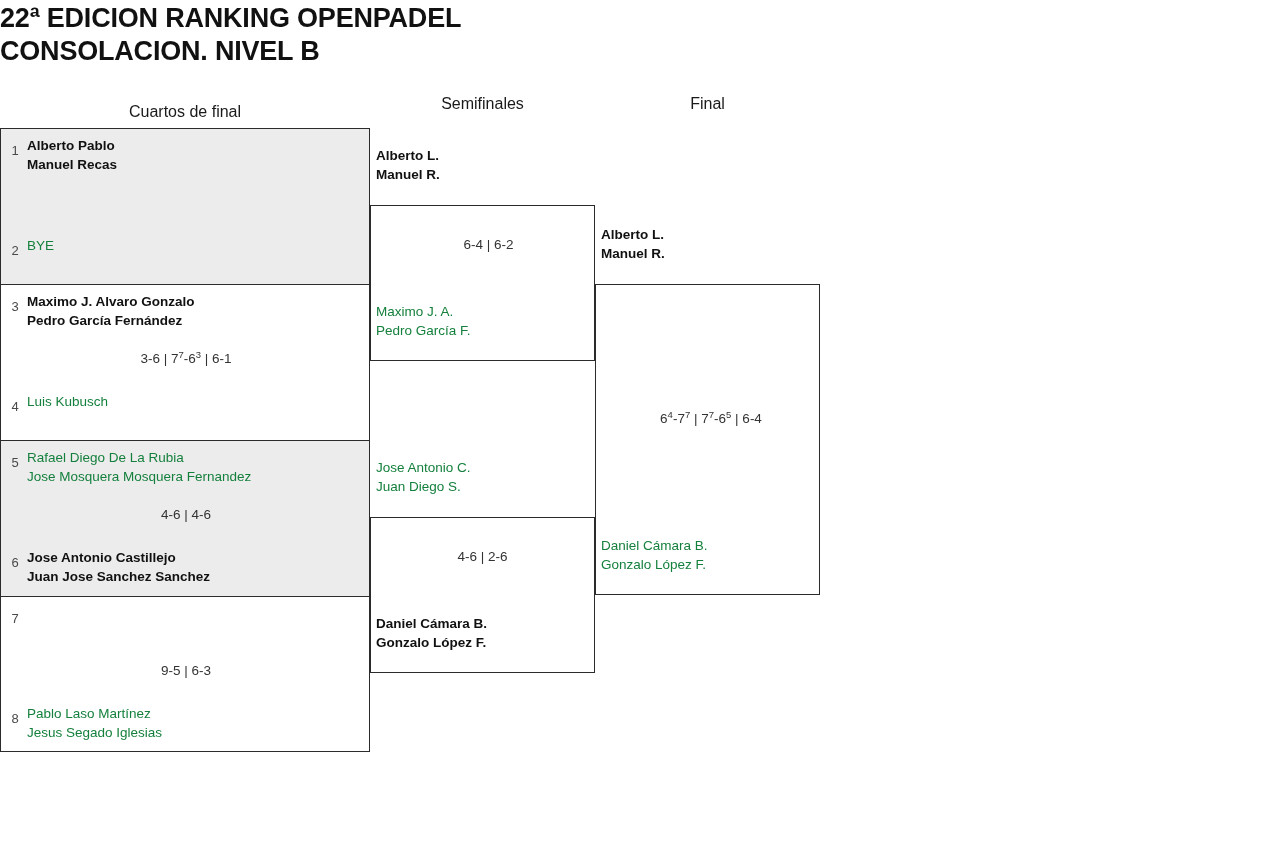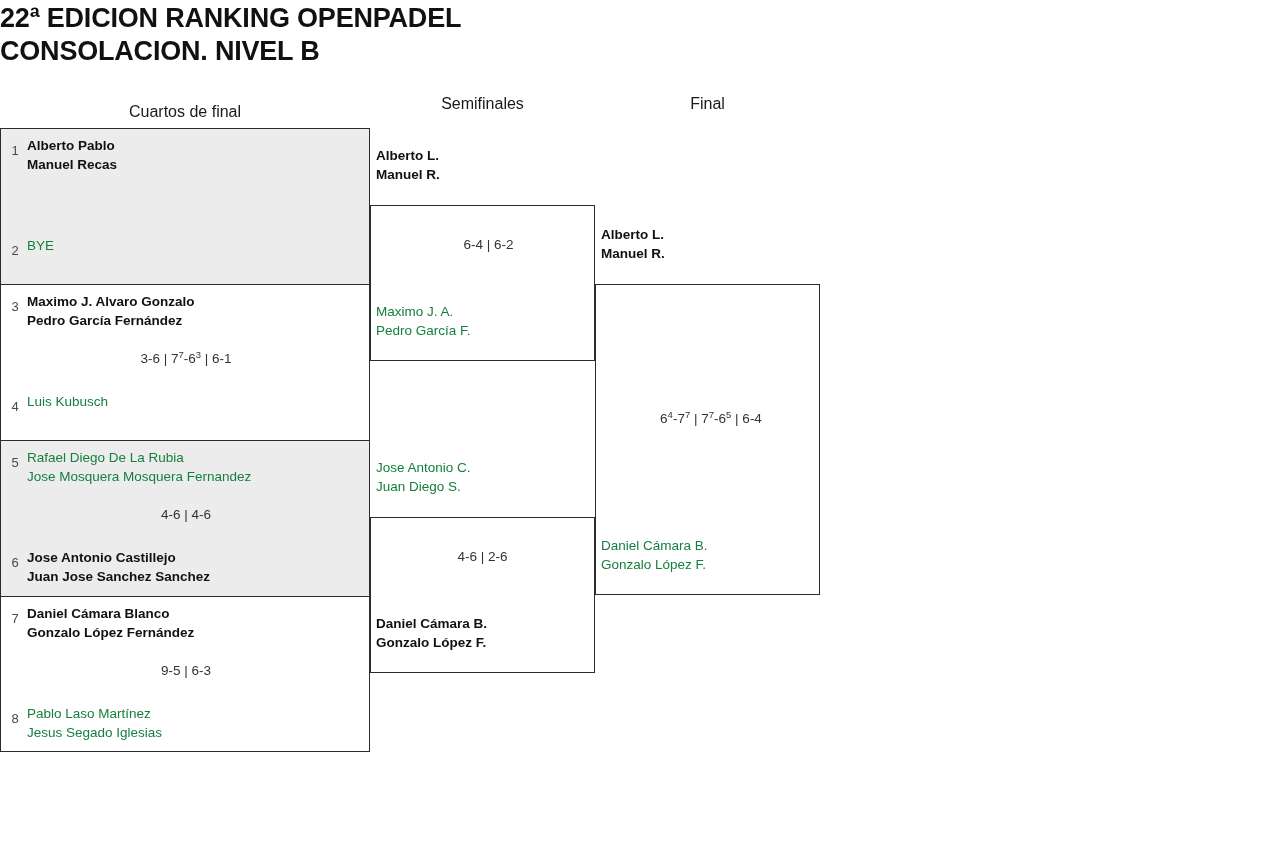--- a/index.html
+++ b/index.html
@@ -115,24 +115,20 @@
         </div>
         <div class="seed" style="top: 114px;">6</div>
         <div class="team win" style="left: 26px; top: 108px; width: 330px;">
           <span class="ln">Jose Antonio Castillejo</span>
           <span class="ln">Juan Jose Sanchez Sanchez</span>
         </div>
         <div class="score" style="left: 0px; top: 66px; width: 370px;">4-6 | 4-6</div>
       </div>
       <div class="match r1 last" style="top: 596px; height: 156px;">
         <div class="seed" style="top: 14px;">7</div>
-        <div class="team win" style="left: 26px; top: 8px; width: 330px;">
-          <span class="ln">Daniel Cámara Blanco</span>
-          <span class="ln">Gonzalo López Fernández</span>
-        </div>
         <div class="seed" style="top: 114px;">8</div>
         <div class="team" style="left: 26px; top: 108px; width: 330px;">
           <span class="ln">Pablo Laso Martínez</span>
           <span class="ln">Jesus Segado Iglesias</span>
         </div>
         <div class="score" style="left: 0px; top: 66px; width: 370px;">9-5 | 6-3</div>
       </div>
       <div class="team win" style="left: 376px; top: 147px; width: 215px;">
         <span class="ln">Alberto L.</span>
         <span class="ln">Manuel R.</span>

